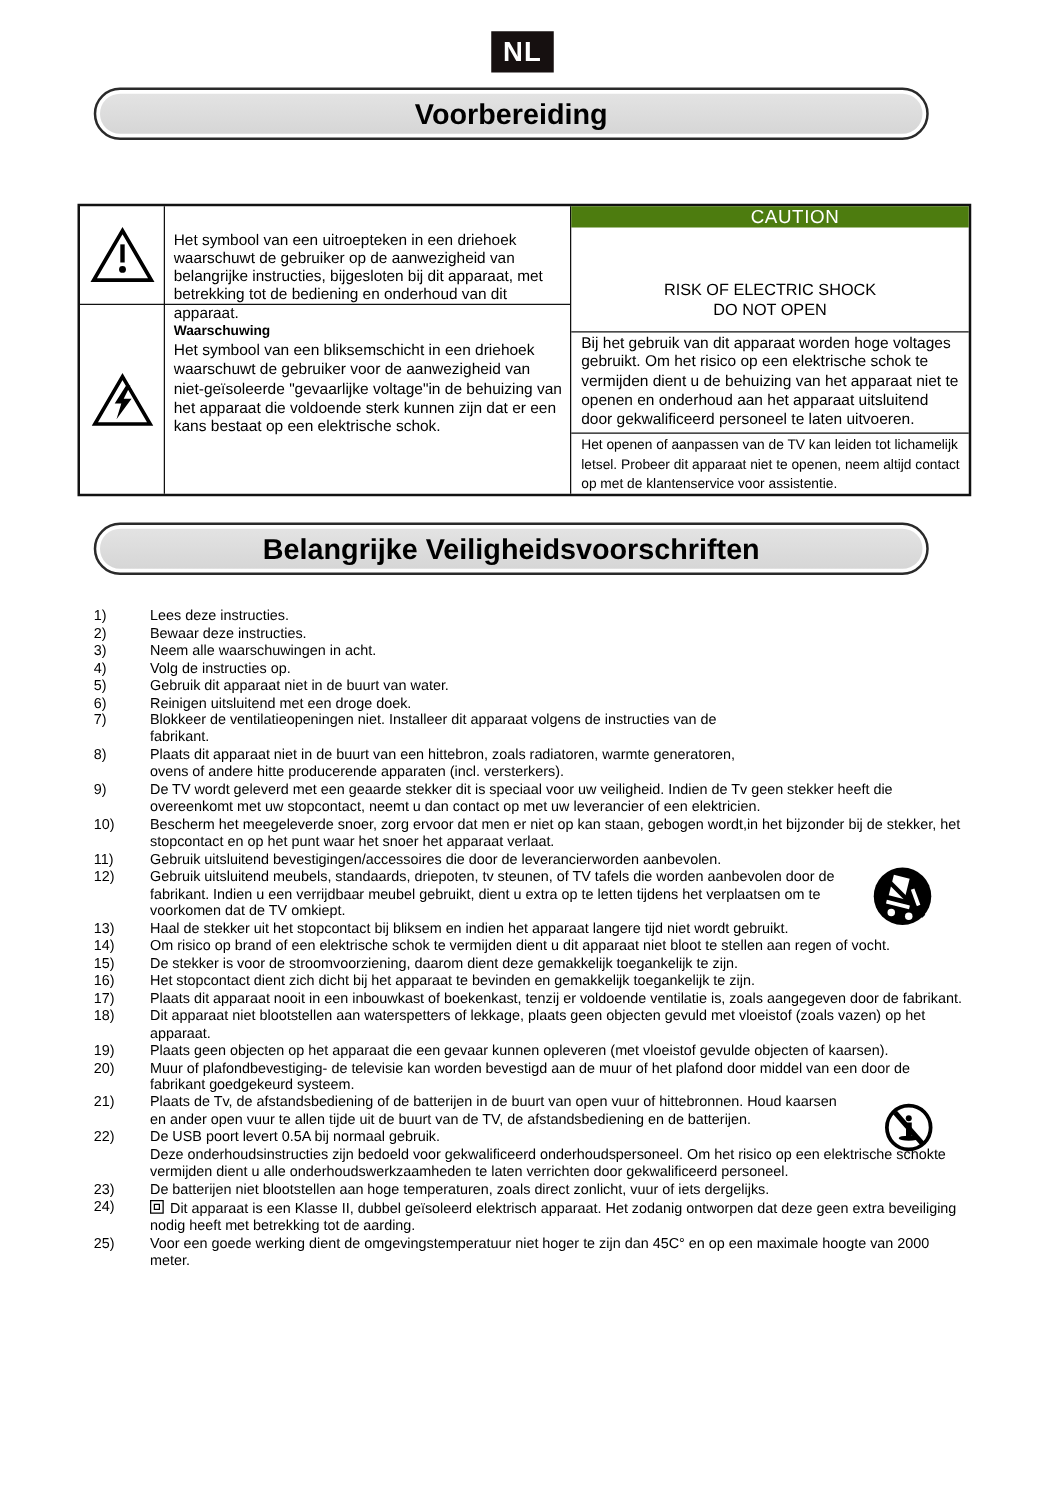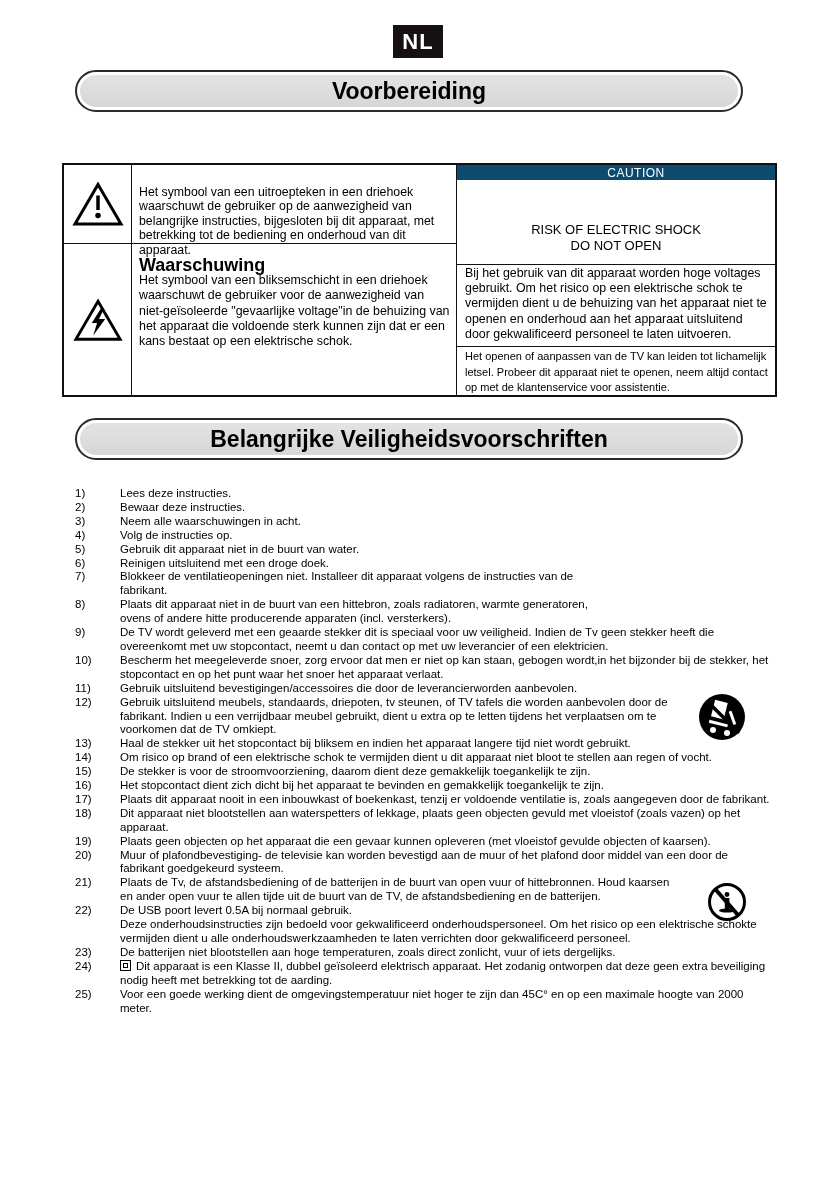--- a/index.html
+++ b/index.html
@@ -25,25 +25,25 @@
   .wtable{position:absolute;left:62px;top:163px;width:715px;height:234px;
           border:2px solid #111;box-sizing:border-box;display:flex;}
   .wt-left{width:392px;flex:none;display:grid;grid-template-columns:68px 1fr;
            grid-template-rows:79px 1fr;}
   .wt-cell{box-sizing:border-box;}
   .b-r{border-right:1.5px solid #111;}
   .b-b{border-bottom:1.5px solid #111;}
   .icon-cell{display:flex;align-items:center;justify-content:center;}
   .text-cell{padding:20px 5px 3px 7px;font-size:12.3px;line-height:14.4px;}
   .warn-cell{padding:14px 5px 3px 7px;font-size:12.4px;line-height:15.2px;}
-  .warn-title{font-weight:bold;font-size:18px;}
+  .warn-title{font-weight:bold;font-size:11px;}
   .warn-body{}
 
   .wt-right{flex:1;border-left:1.5px solid #111;display:flex;flex-direction:column;}
-  .caution-bar{height:17px;background:#0c4a6e;color:#fff;font-size:12px;
+  .caution-bar{height:17px;background:#4d7c0f;color:#fff;font-size:15px;
                display:flex;align-items:center;justify-content:center;letter-spacing:0.5px;padding-left:40px;}
   .risk-cell{height:59px;box-sizing:border-box;border-bottom:1.5px solid #111;
              display:flex;flex-direction:column;align-items:center;justify-content:center;
              font-size:13px;line-height:16px;text-align:center;margin-top:32px;}
   .hv-cell{height:92px;box-sizing:border-box;border-bottom:1.5px solid #111;
            padding:1px 6px 0 8px;font-size:12.4px;line-height:15.2px;}
   .open-cell{flex:1;padding:2px 6px 0 8px;font-size:11px;line-height:15.2px;}
 
   
   .safety-list{position:absolute;left:75px;top:487px;width:710px;font-size:11.5px;line-height:13.9px;}

